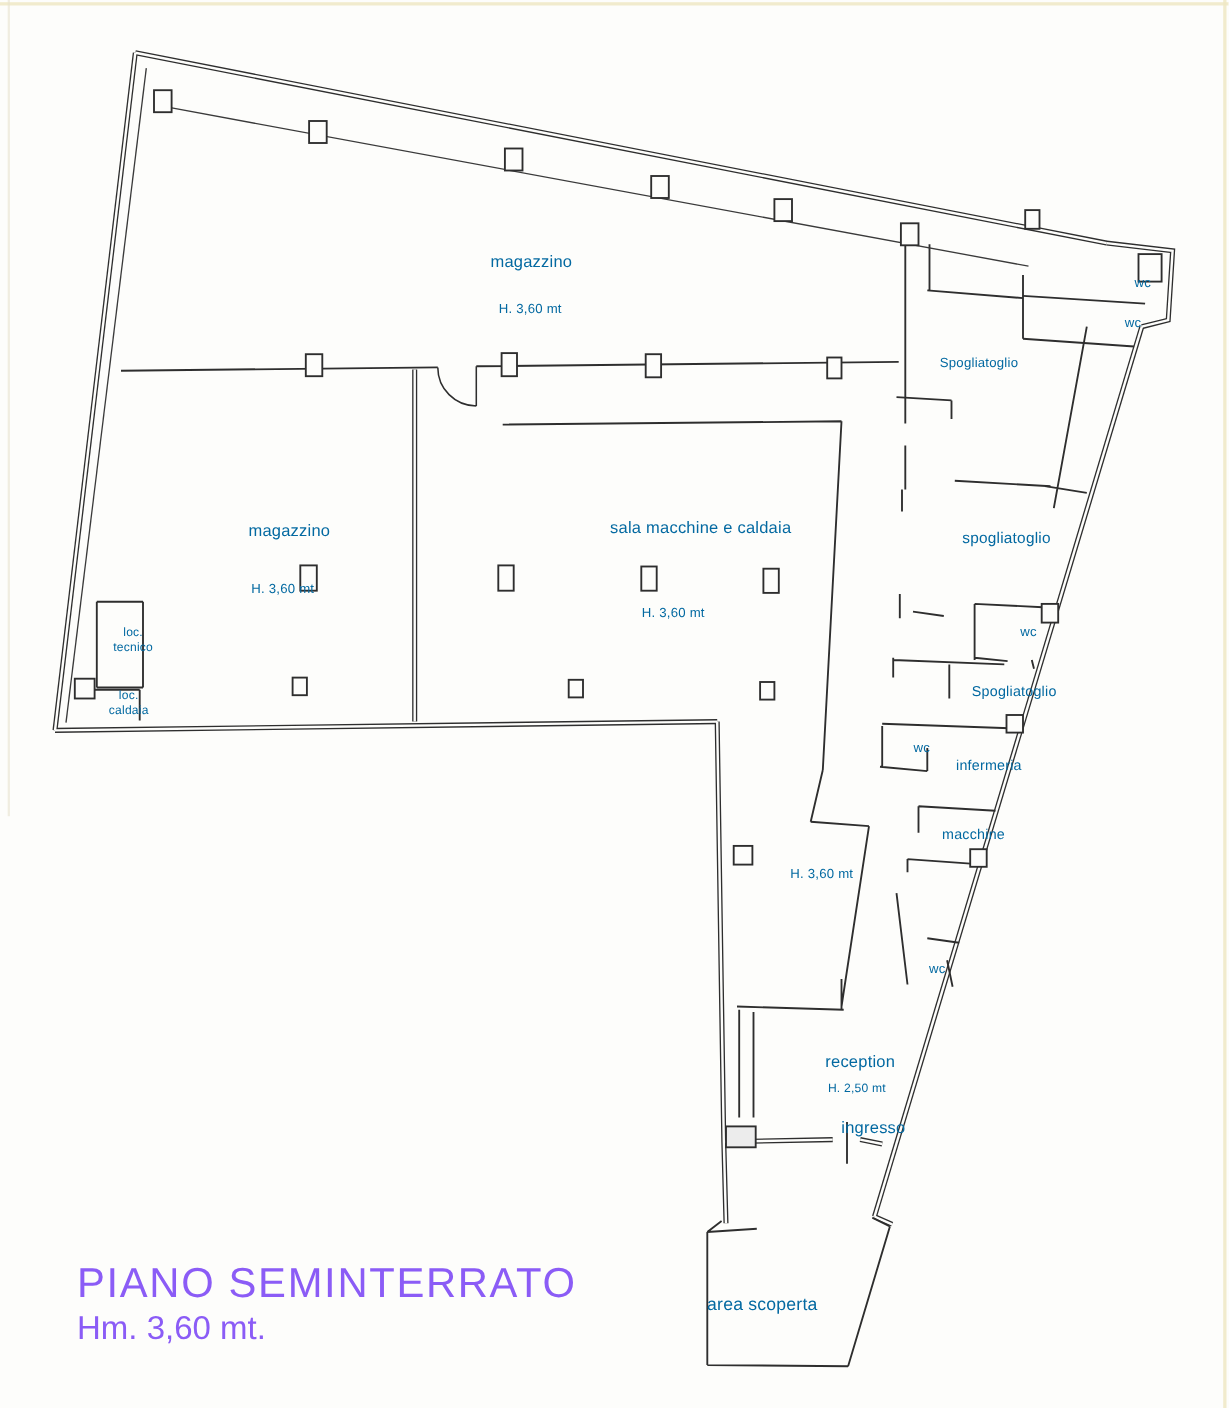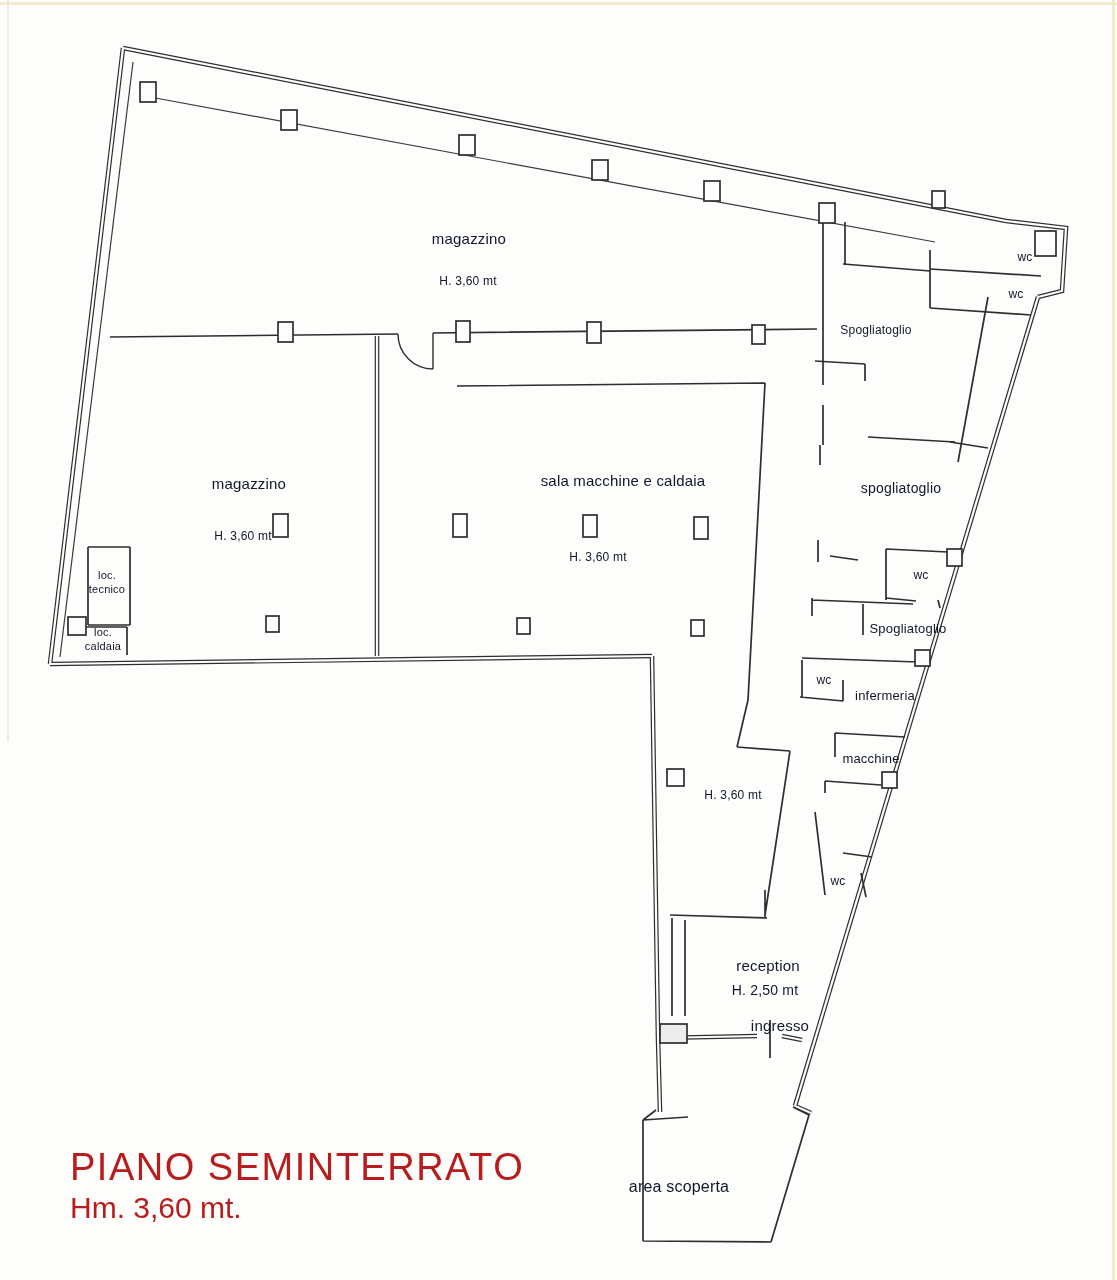--- a/index.html
+++ b/index.html
@@ -15,23 +15,23 @@
   #dwalls-core path{stroke:#fdfdfb;stroke-width:2.2;fill:none;stroke-linejoin:miter;}
   .thin path{stroke:#2e2e2e;stroke-width:1.7;fill:none;}
   .hair path{stroke:#3a3a3a;stroke-width:1.2;fill:none;}
   .pillars rect,.fixtures rect{fill:#fdfdfb;stroke:#2e2e2e;stroke-width:1.7;}
   .fixtures rect.shaded{fill:#ececec;}
   .door path{stroke:#2e2e2e;stroke-width:1.4;fill:none;}
   #labels{position:absolute;inset:0;}
   .plan-label{
     position:absolute;transform:translate(-50%,-50%);
     white-space:pre;text-align:center;line-height:1.25;
-    color:#0f172a;letter-spacing:.2px;
+    color:#0369a1;letter-spacing:.2px;margin-left:14px;
   }
-  .title-block{position:absolute;left:70px;top:1146px;color:#b91c1c;}
+  .title-block{position:absolute;left:70px;top:1146px;color:#8b5cf6;}
   .title-block .title{font-size:38px;letter-spacing:1.5px;font-weight:400;}
   .title-block .subtitle{font-size:30px;margin-top:2px;font-weight:400;}
   .scan-edge{position:absolute;background:#efe8c4;opacity:.85;}
   #scan-edge-top{left:0;right:0;top:2px;height:3px;}
   #scan-edge-right{top:0;bottom:0;right:2px;width:3px;}
   #scan-edge-left{top:0;left:7px;width:2px;height:58%;background:#e7e2cf;opacity:.6;}
 </style>
 </head>
 <body>
 
@@ -143,21 +143,21 @@
       <div class="plan-label" style="left: 876px; top: 330px; font-size: 12px;">Spogliatoglio</div>
       <div class="plan-label" style="left: 901px; top: 489px; font-size: 14px;">spogliatoglio</div>
       <div class="plan-label" style="left: 921px; top: 575px; font-size: 12px;">wc</div>
       <div class="plan-label" style="left: 908px; top: 629px; font-size: 13px;">Spogliatoglio</div>
       <div class="plan-label" style="left: 824px; top: 680px; font-size: 12px;">wc</div>
       <div class="plan-label" style="left: 885px; top: 696px; font-size: 13px;">infermeria</div>
       <div class="plan-label" style="left: 871px; top: 759px; font-size: 13px;">macchine</div>
       <div class="plan-label" style="left: 838px; top: 881px; font-size: 12px;">wc</div>
       <div class="plan-label" style="left: 733px; top: 795px; font-size: 12px;">H. 3,60 mt</div>
       <div class="plan-label" style="left: 768px; top: 966px; font-size: 15px; text-align: right;">reception</div>
-      <div class="plan-label" style="left: 765px; top: 991px; font-size: 14px;">H. 2,50 mt</div>
+      <div class="plan-label" style="left: 765px; top: 991px; font-size: 11px;">H. 2,50 mt</div>
       <div class="plan-label" style="left: 780px; top: 1026px; font-size: 15px;">ingresso</div>
       <div class="plan-label" style="left: 679px; top: 1187px; font-size: 16px;">area scoperta</div>
       <div class="plan-label" style="left: 107px; top: 583px; font-size: 11px;">loc.
 tecnico</div>
       <div class="plan-label" style="left: 103px; top: 640px; font-size: 11px;">loc.
 caldaia</div>
     </div>
 
   <div class="title-block">
     <div class="title">PIANO SEMINTERRATO</div>

